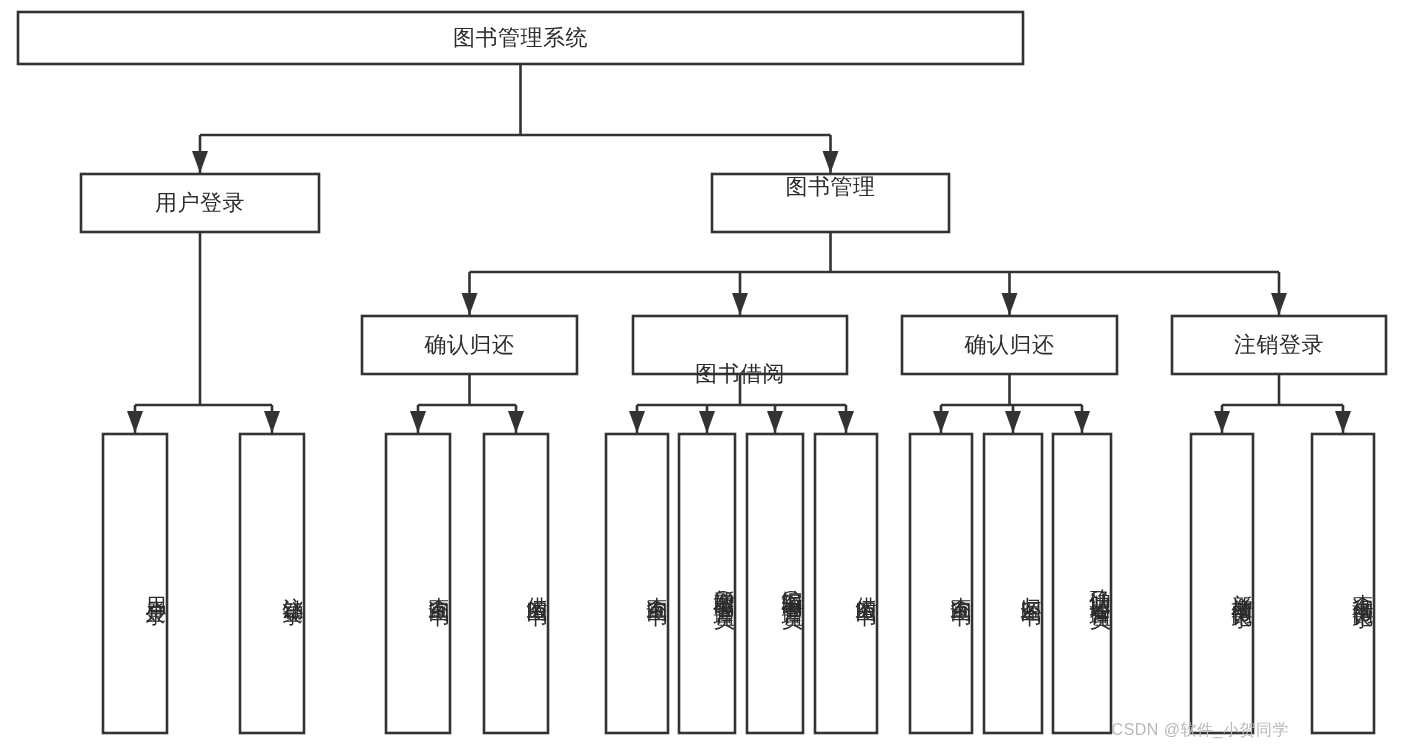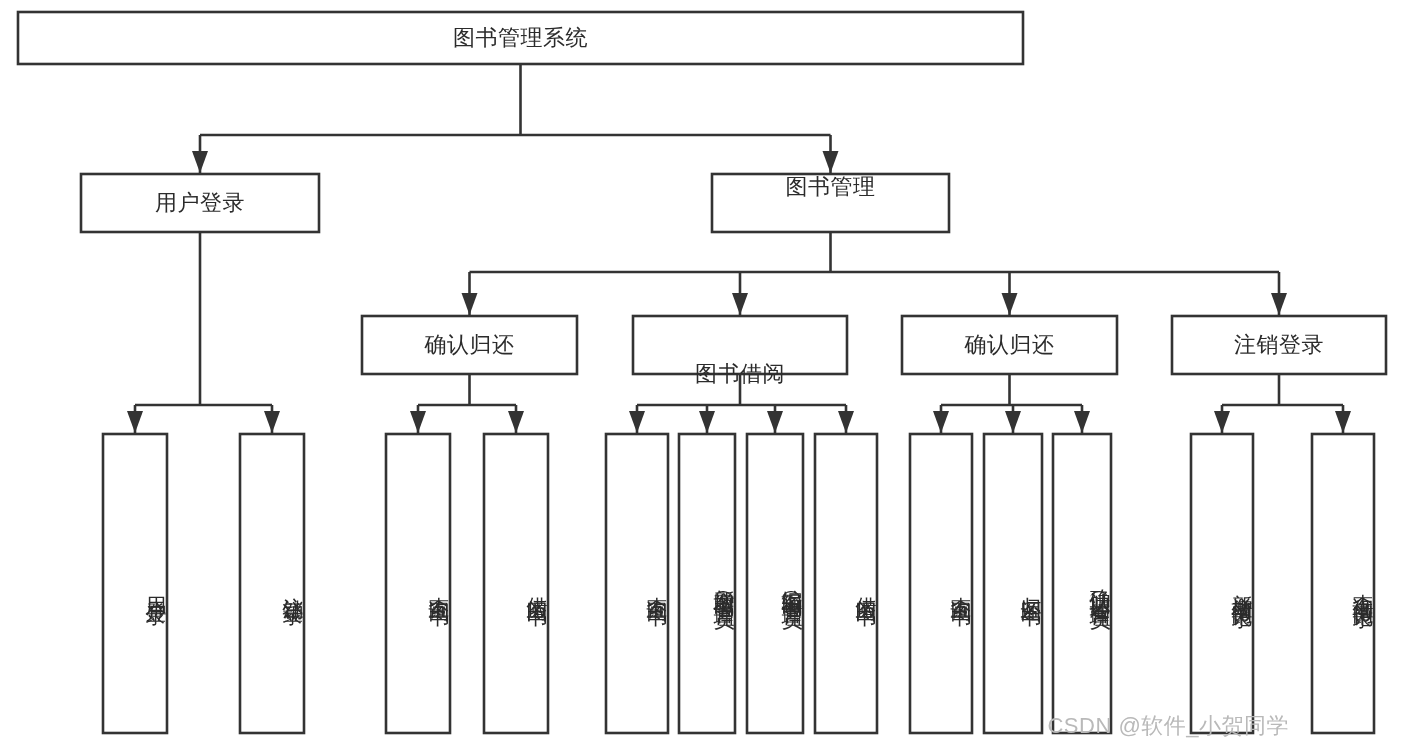--- a/index.html
+++ b/index.html
@@ -63,21 +63,21 @@
     letter-spacing: 3px;
     line-height: 1.05;
     align-items: flex-start;
     justify-content: center;
     padding-top: 4px;
   }
   #watermark {
     position: absolute;
     right: 8px;
     bottom: 6px;
-    font-size: 22px;
+    font-size: 16px;
     color: #b9b9b9;
     font-family: "Liberation Sans", "DejaVu Sans", sans-serif;
     white-space: nowrap;
     letter-spacing: 0.5px;
   }
 </style>
 </head>
 <body>
 
 <div id="diagram-root">

